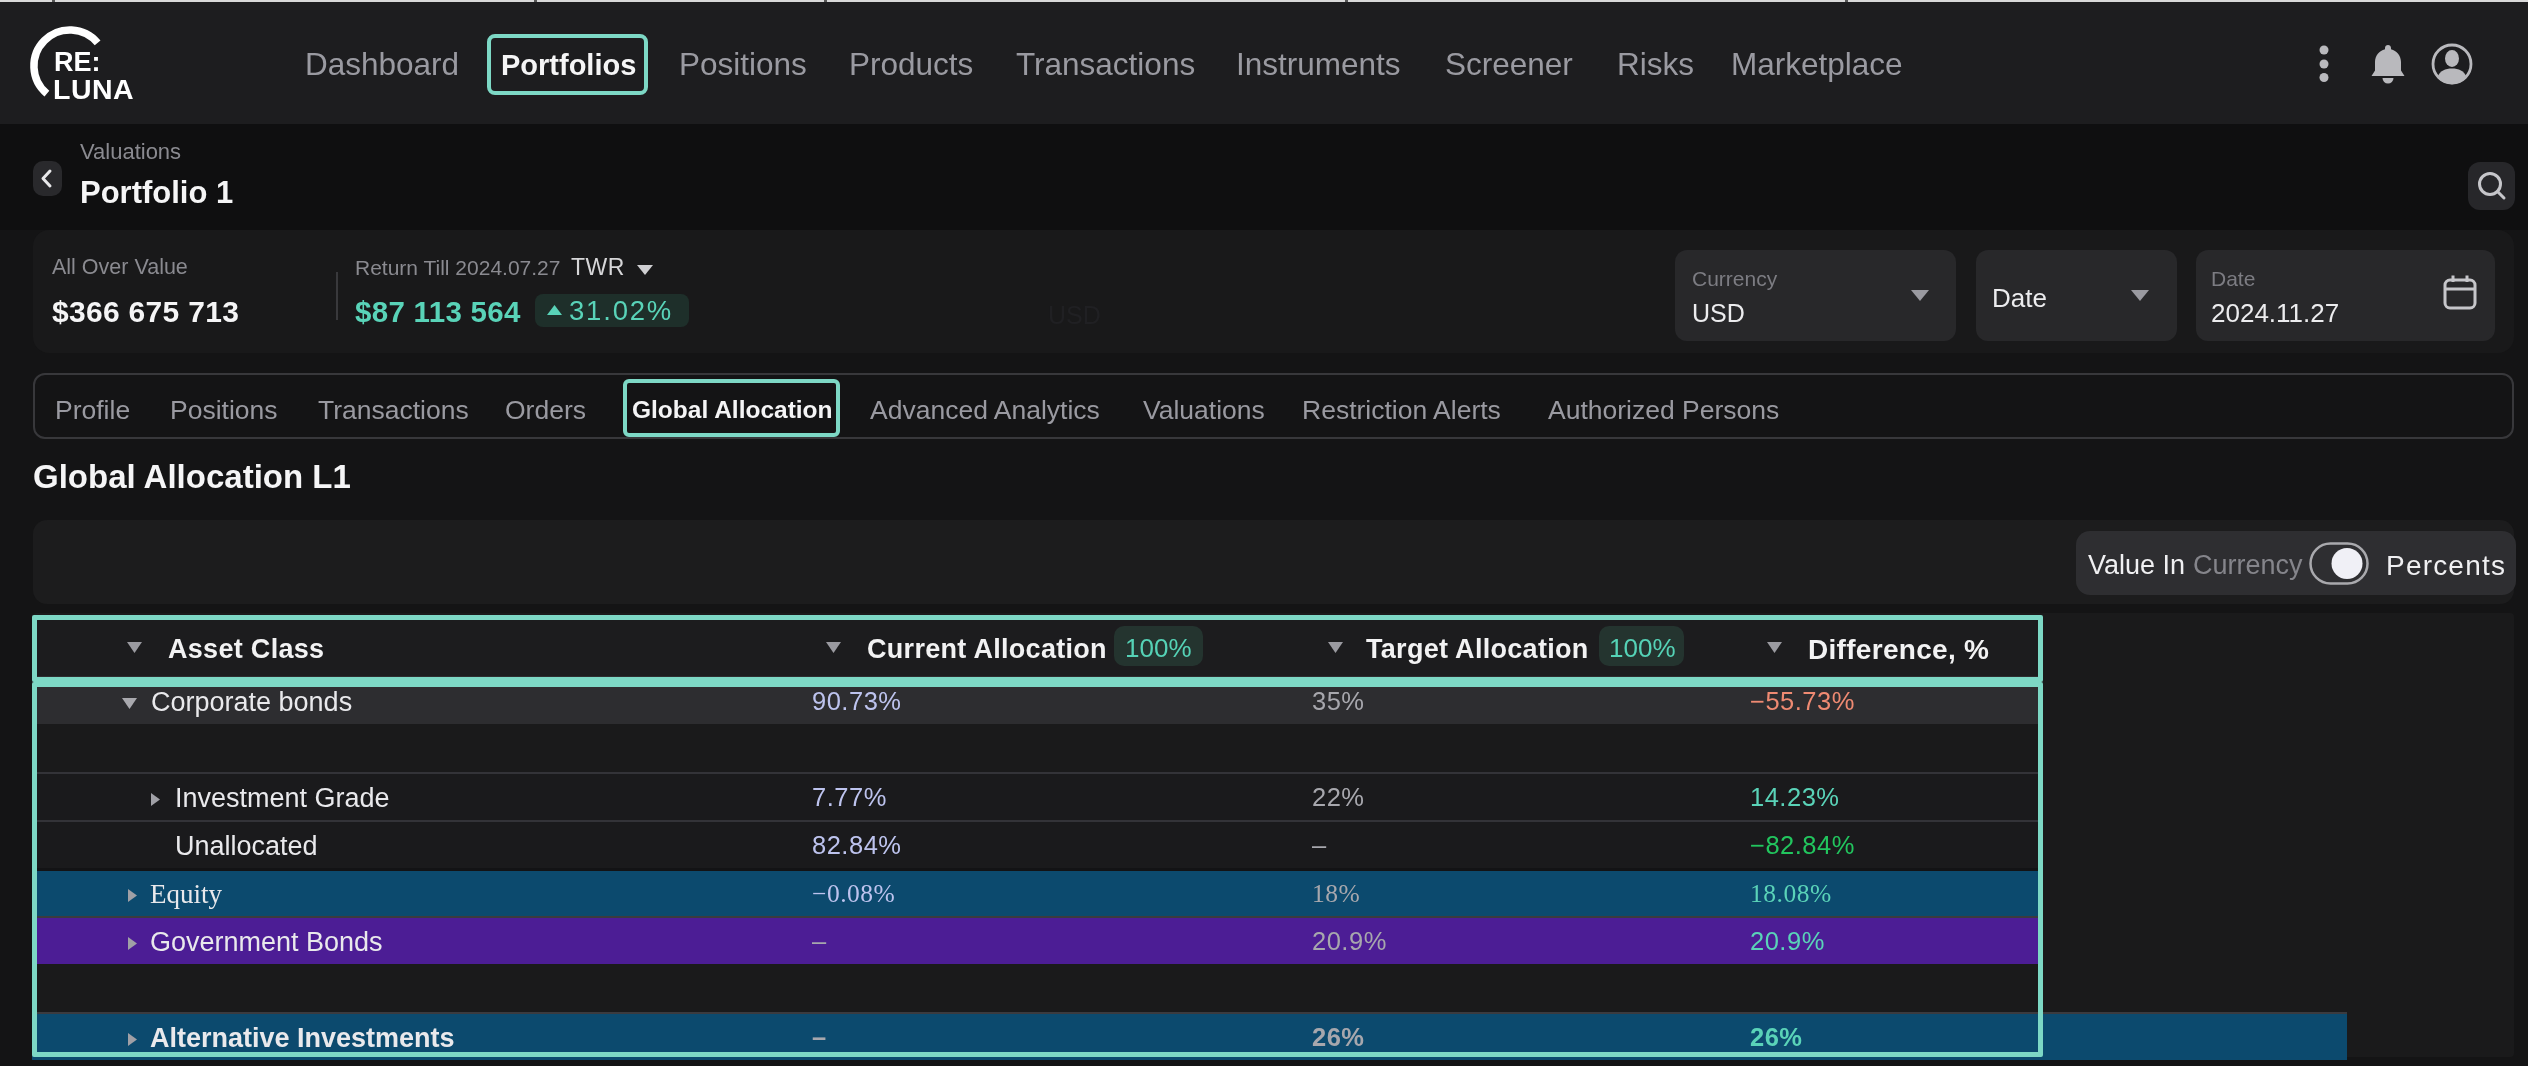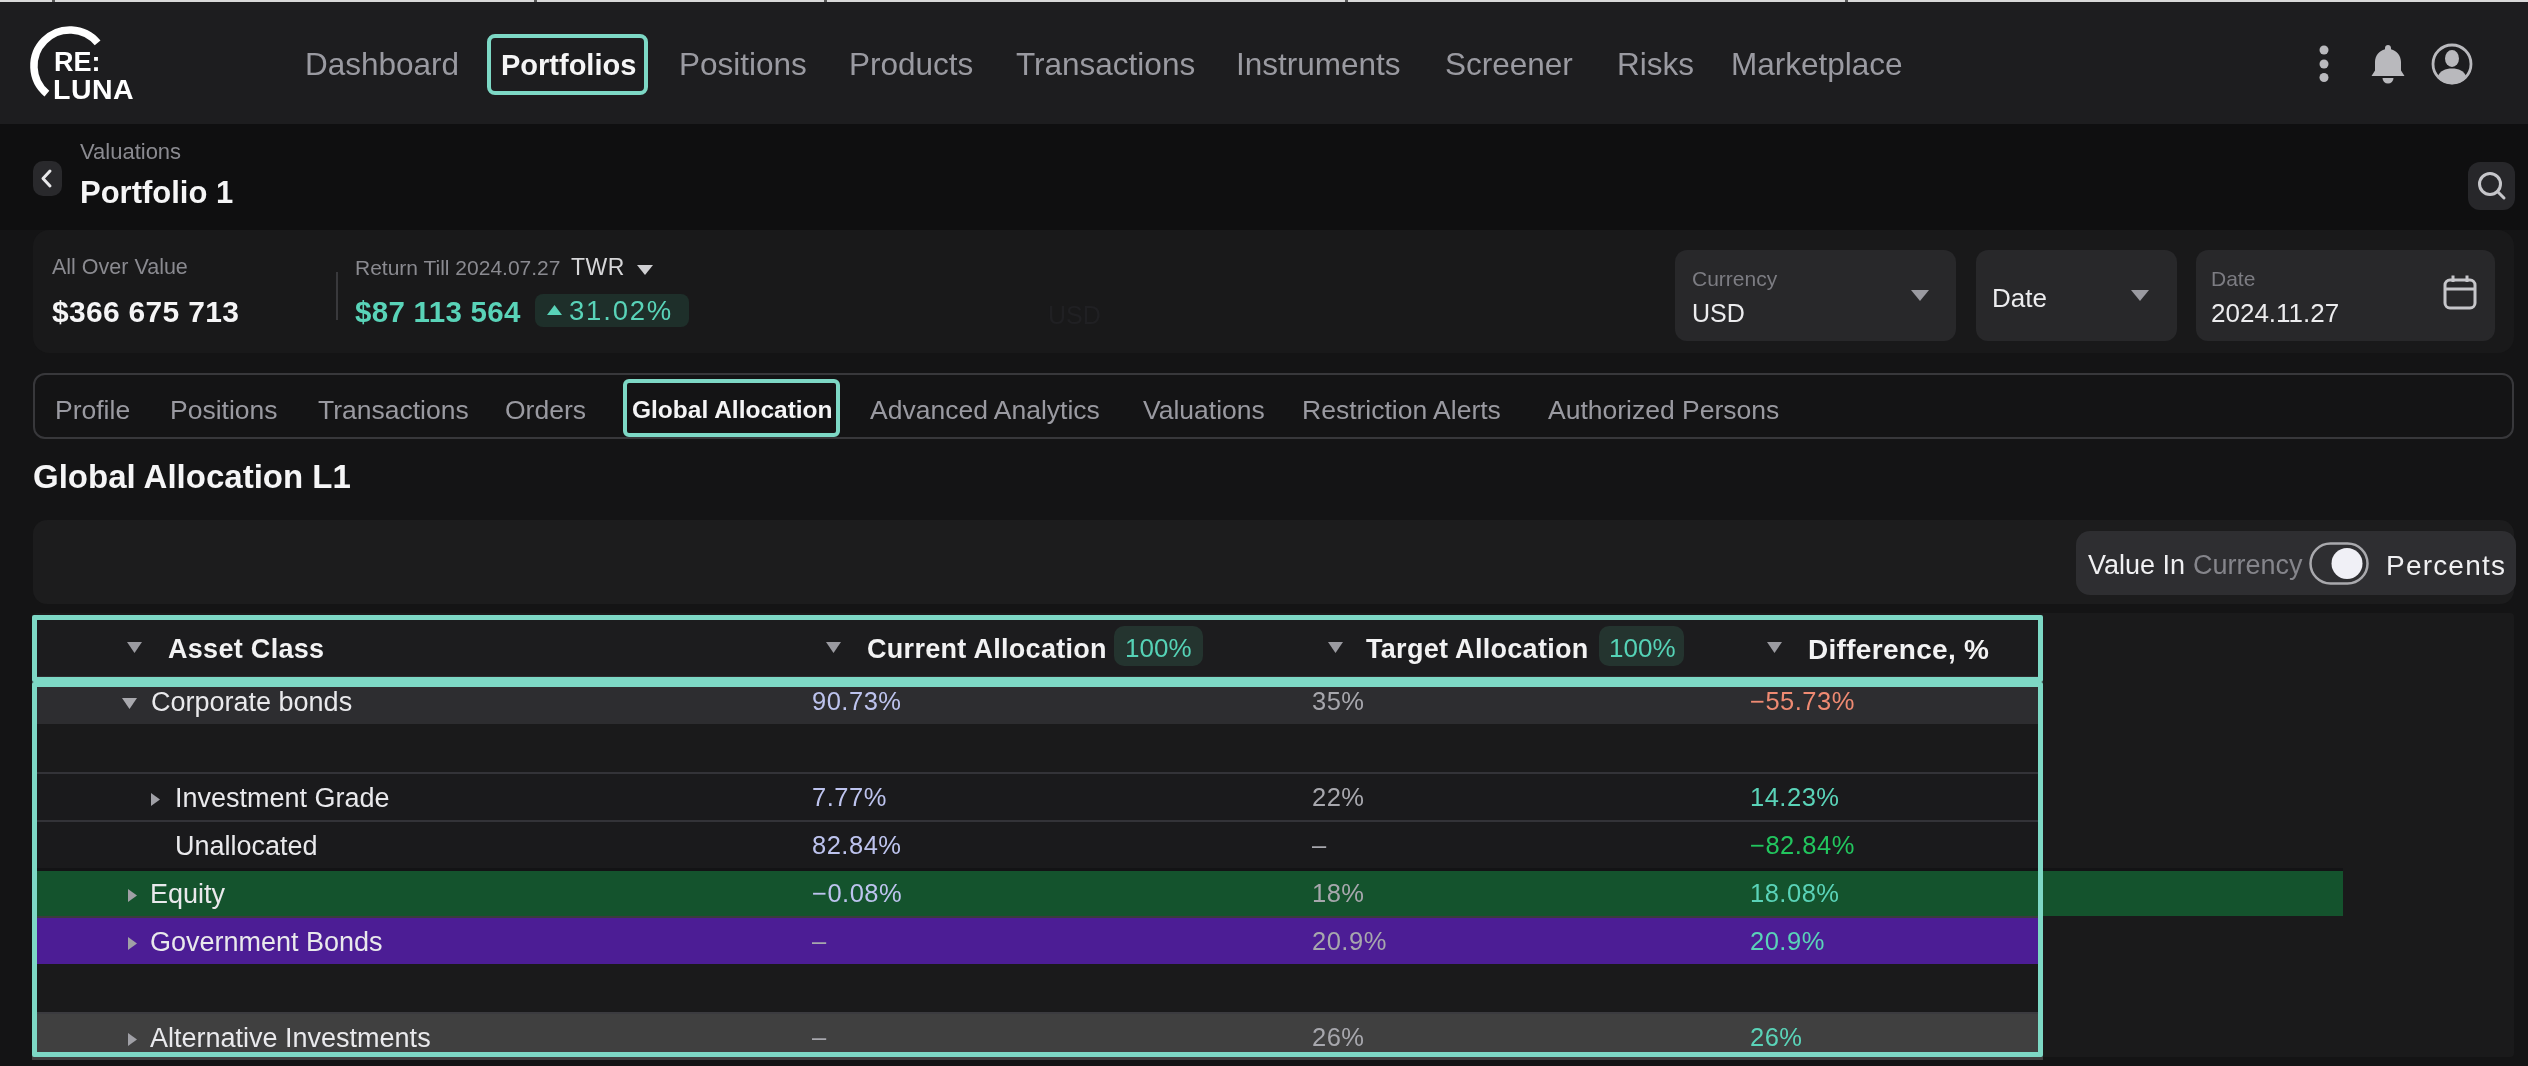--- a/index.html
+++ b/index.html
@@ -179,41 +179,41 @@
     <div style="position:absolute;left:1280px;top:13px;font-size:25.5px;line-height:1;color:#a7a7ad;letter-spacing:0.5px;">22%</div>
     <div style="position:absolute;left:1718px;top:13px;font-size:25.5px;line-height:1;color:#5ad3b8;letter-spacing:0.5px;">14.23%</div>
     </div>
     <div style="position:absolute;left:0;top:144px;width:2011px;height:48px;background:#1a1a1c;">
     <div style="position:absolute;left:0;top:0;width:100%;height:2px;background:#333338;"></div>
     <div style="position:absolute;left:143px;top:12.5px;font-size:27px;line-height:1;white-space:pre;color:#e9e9ec;">Unallocated</div>
     <div style="position:absolute;left:780px;top:13px;font-size:25.5px;line-height:1;color:#bdc3ee;letter-spacing:0.5px;">82.84%</div>
     <div style="position:absolute;left:1280px;top:13px;font-size:25.5px;line-height:1;color:#a7a7ad;letter-spacing:0.5px;">–</div>
     <div style="position:absolute;left:1718px;top:13px;font-size:25.5px;line-height:1;color:#22c55e;letter-spacing:0.5px;">−82.84%</div>
     </div>
-    <div style="position:absolute;left:0;top:192px;width:2311px;height:48px;background:#14532d;">
+    <div style="position:absolute;left:0;top:192px;width:2011px;height:48px;background:#0c4a6e;font-family:Liberation Serif, serif;">
     <div style="position:absolute;left:0;top:0;width:100%;height:3px;background:#131315;"></div>
     <svg style="position:absolute;left:96px;top:20.5px;" width="9" height="13" viewBox="0 0 9 13">
           <path d="M0 0 L9 6.5 L0 13 Z" fill="#a0a0a6"></path>
         </svg>
     <div style="position:absolute;left:118px;top:12.5px;font-size:27px;line-height:1;white-space:pre;color:#e9e9ec;">Equity</div>
     <div style="position:absolute;left:780px;top:13px;font-size:25.5px;line-height:1;color:#bdc3ee;letter-spacing:0.5px;">−0.08%</div>
     <div style="position:absolute;left:1280px;top:13px;font-size:25.5px;line-height:1;color:#a7a7ad;letter-spacing:0.5px;">18%</div>
     <div style="position:absolute;left:1718px;top:13px;font-size:25.5px;line-height:1;color:#5ad3b8;letter-spacing:0.5px;">18.08%</div>
     </div>
     <div style="position:absolute;left:0;top:240px;width:2011px;height:48px;background:#4c1d95;">
     <div style="position:absolute;left:0;top:0;width:100%;height:2px;background:#3b3b3f;"></div>
     <svg style="position:absolute;left:96px;top:20.5px;" width="9" height="13" viewBox="0 0 9 13">
           <path d="M0 0 L9 6.5 L0 13 Z" fill="#a0a0a6"></path>
         </svg>
     <div style="position:absolute;left:118px;top:12.5px;font-size:27px;line-height:1;white-space:pre;color:#e9e9ec;">Government Bonds</div>
     <div style="position:absolute;left:780px;top:13px;font-size:25.5px;line-height:1;color:#a7a7ad;letter-spacing:0.5px;">–</div>
     <div style="position:absolute;left:1280px;top:13px;font-size:25.5px;line-height:1;color:#a7a7ad;letter-spacing:0.5px;">20.9%</div>
     <div style="position:absolute;left:1718px;top:13px;font-size:25.5px;line-height:1;color:#5ad3b8;letter-spacing:0.5px;">20.9%</div>
     </div>
-    <div style="position:absolute;left:0;top:336px;width:2011px;height:48px;background:#404040;">
+    <div style="position:absolute;left:0;top:336px;width:2315px;height:48px;background:#0c4a6e;font-weight:bold;">
     <div style="position:absolute;left:0;top:0;width:100%;height:2px;background:#3b3b3f;"></div>
     <svg style="position:absolute;left:96px;top:20.5px;" width="9" height="13" viewBox="0 0 9 13">
           <path d="M0 0 L9 6.5 L0 13 Z" fill="#a0a0a6"></path>
         </svg>
     <div style="position:absolute;left:118px;top:12.5px;font-size:27px;line-height:1;white-space:pre;color:#e9e9ec;">Alternative Investments</div>
     <div style="position:absolute;left:780px;top:13px;font-size:25.5px;line-height:1;color:#a7a7ad;letter-spacing:0.5px;">–</div>
     <div style="position:absolute;left:1280px;top:13px;font-size:25.5px;line-height:1;color:#a7a7ad;letter-spacing:0.5px;">26%</div>
     <div style="position:absolute;left:1718px;top:13px;font-size:25.5px;line-height:1;color:#5ad3b8;letter-spacing:0.5px;">26%</div>
     </div>
   </div>

